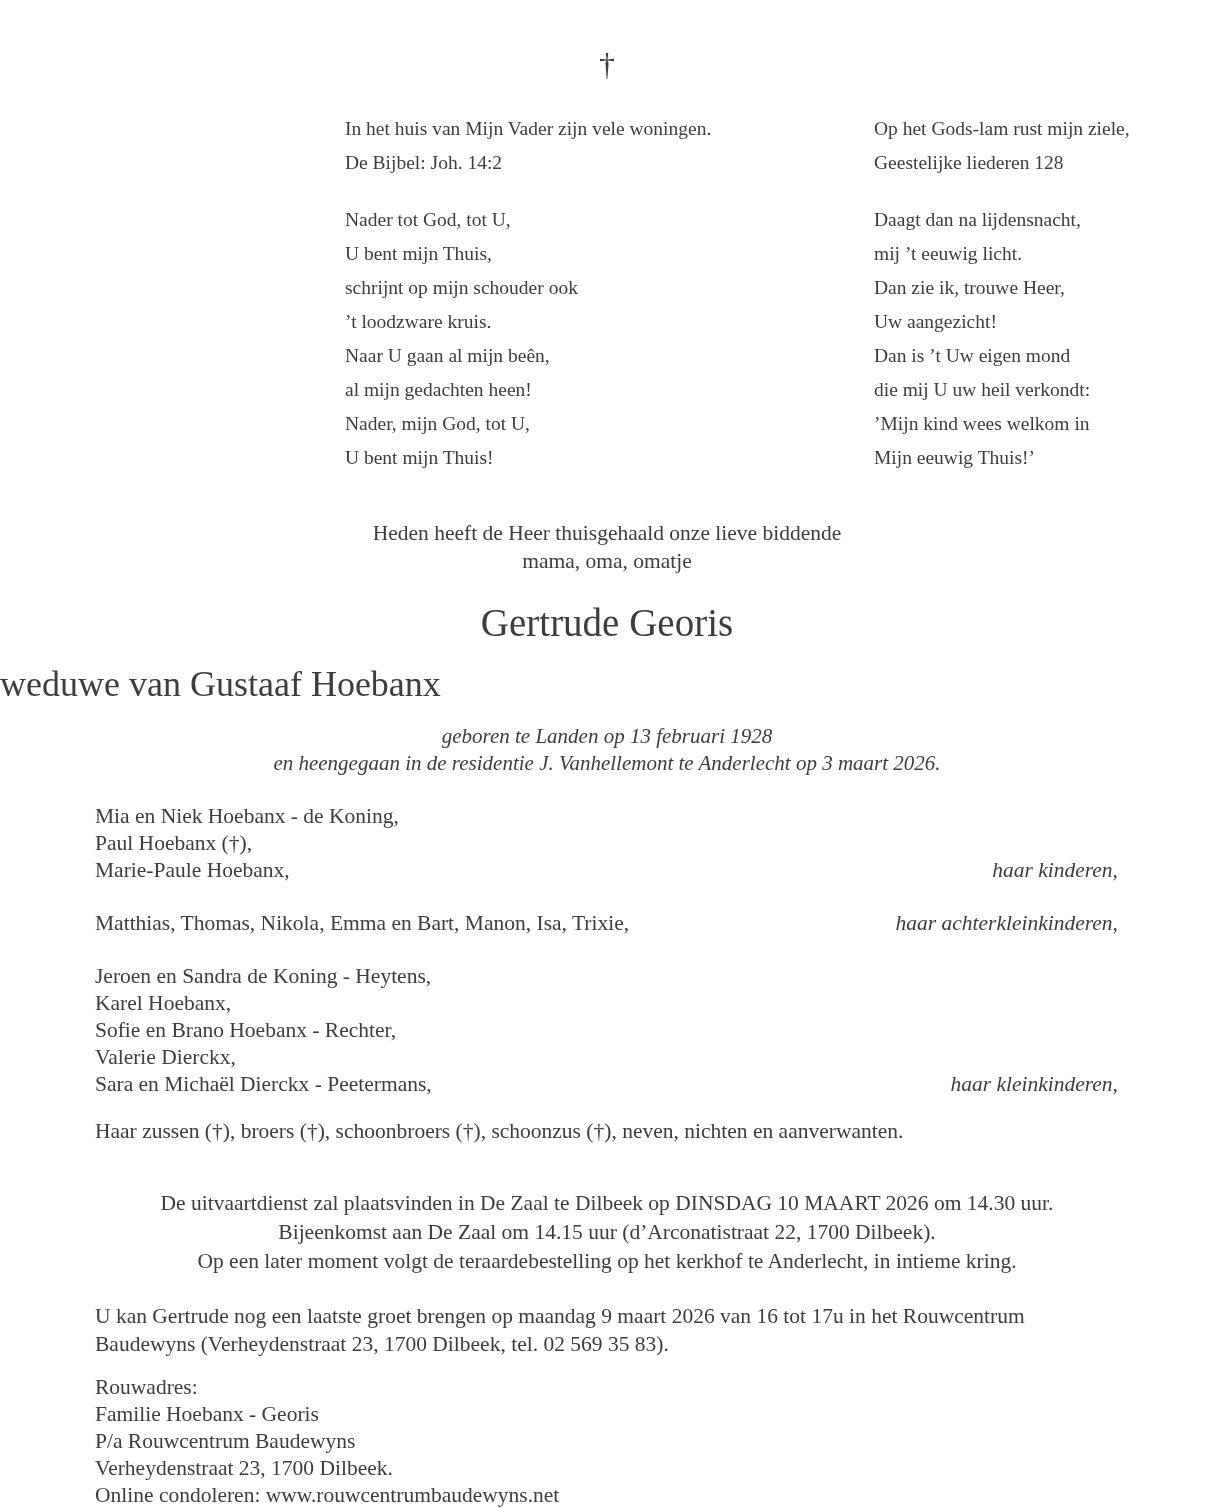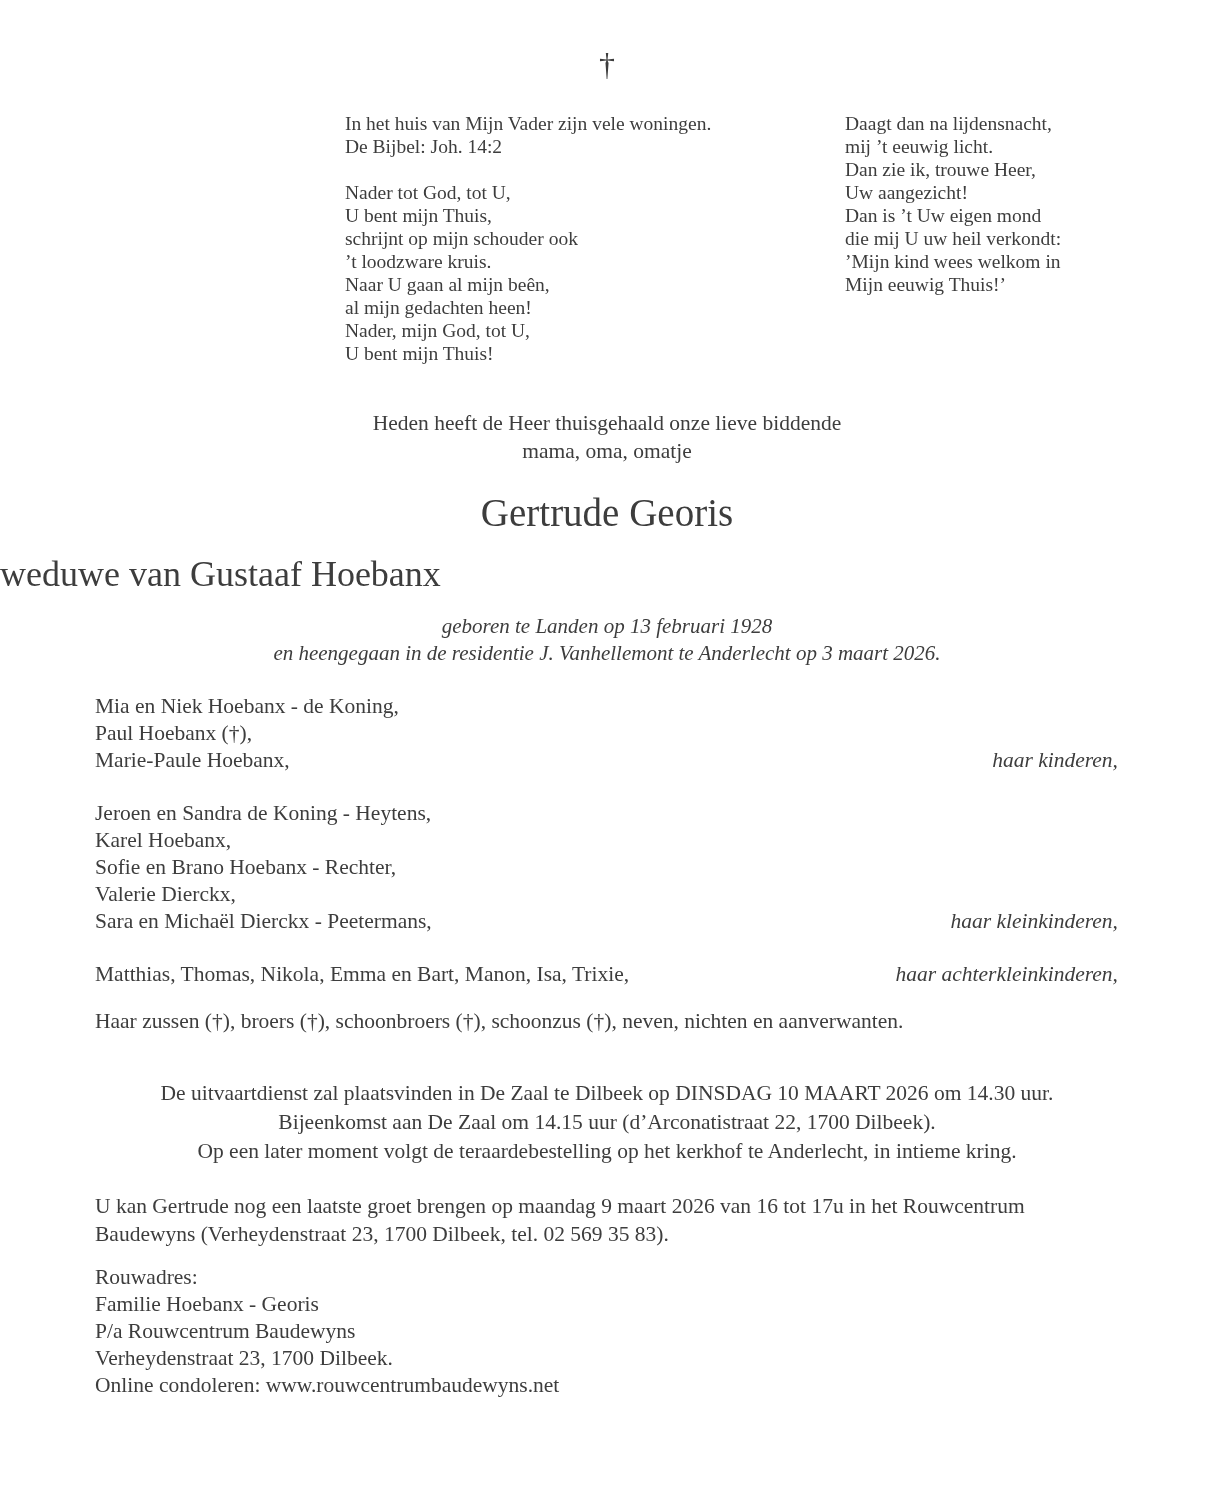--- a/index.html
+++ b/index.html
@@ -24,21 +24,22 @@
     padding-top: 46px;
     text-align: center;
     font-size: 32px;
     line-height: 36px;
   }
 
   .poems {
     display: flex;
     margin-top: 30px;
     font-size: 19.5px;
-    line-height: 23px;
+    line-height: 34px;
+    gap: 29px;
   }
   .poem-left {
     margin-left: 345px;
     width: 500px;
     flex: 0 0 auto;
   }
   .poem-right {
     flex: 0 0 auto;
   }
   .poem-quote { margin-bottom: 23px; }
@@ -129,20 +130,22 @@
       <div class="poem-verse pre">Nader tot God, tot U,
 U bent mijn Thuis,
 schrijnt op mijn schouder ook
 ’t loodzware kruis.
 Naar U gaan al mijn beên,
 al mijn gedachten heen!
 Nader, mijn God, tot U,
 U bent mijn Thuis!</div>
     </div>
     <div class="poem poem-right">
+      <div class="poem-quote pre">Op het Gods-lam rust mijn ziele,
+Geestelijke liederen 128</div>
       <div class="poem-verse pre">Daagt dan na lijdensnacht,
 mij ’t eeuwig licht.
 Dan zie ik, trouwe Heer,
 Uw aangezicht!
 Dan is ’t Uw eigen mond
 die mij U uw heil verkondt:
 ’Mijn kind wees welkom in
 Mijn eeuwig Thuis!’</div>
     </div>
   </div>
@@ -159,33 +162,33 @@
 
 
   <div class="group body-text">
     <div class="lines pre">Mia en Niek Hoebanx - de Koning,
 Paul Hoebanx (†),
 Marie-Paule Hoebanx,</div>
     <div class="label">haar kinderen,</div>
   </div>
 
   <div class="group body-text">
+    <div class="lines pre">Matthias, Thomas, Nikola, Emma en Bart, Manon, Isa, Trixie,</div>
+    <div class="label">haar achterkleinkinderen,</div>
+  </div>
+
+  <div class="group body-text">
     <div class="lines pre">Jeroen en Sandra de Koning - Heytens,
 Karel Hoebanx,
 Sofie en Brano Hoebanx - Rechter,
 Valerie Dierckx,
 Sara en Michaël Dierckx - Peetermans,</div>
     <div class="label">haar kleinkinderen,</div>
   </div>
 
-  <div class="group body-text">
-    <div class="lines pre">Matthias, Thomas, Nikola, Emma en Bart, Manon, Isa, Trixie,</div>
-    <div class="label">haar achterkleinkinderen,</div>
-  </div>
-
   <div class="relatives body-text">Haar zussen (†), broers (†), schoonbroers (†), schoonzus (†), neven, nichten en aanverwanten.</div>
 
   <div class="ceremony pre">De uitvaartdienst zal plaatsvinden in De Zaal te Dilbeek op DINSDAG 10 MAART 2026 om 14.30 uur.
 Bijeenkomst aan De Zaal om 14.15 uur (d’Arconatistraat 22, 1700 Dilbeek).
 Op een later moment volgt de teraardebestelling op het kerkhof te Anderlecht, in intieme kring.</div>
 
   <div class="visitation body-text pre">U kan Gertrude nog een laatste groet brengen op maandag 9 maart 2026 van 16 tot 17u in het Rouwcentrum
 Baudewyns (Verheydenstraat 23, 1700 Dilbeek, tel. 02 569 35 83).</div>
 
   <div class="address body-text pre">Rouwadres:

